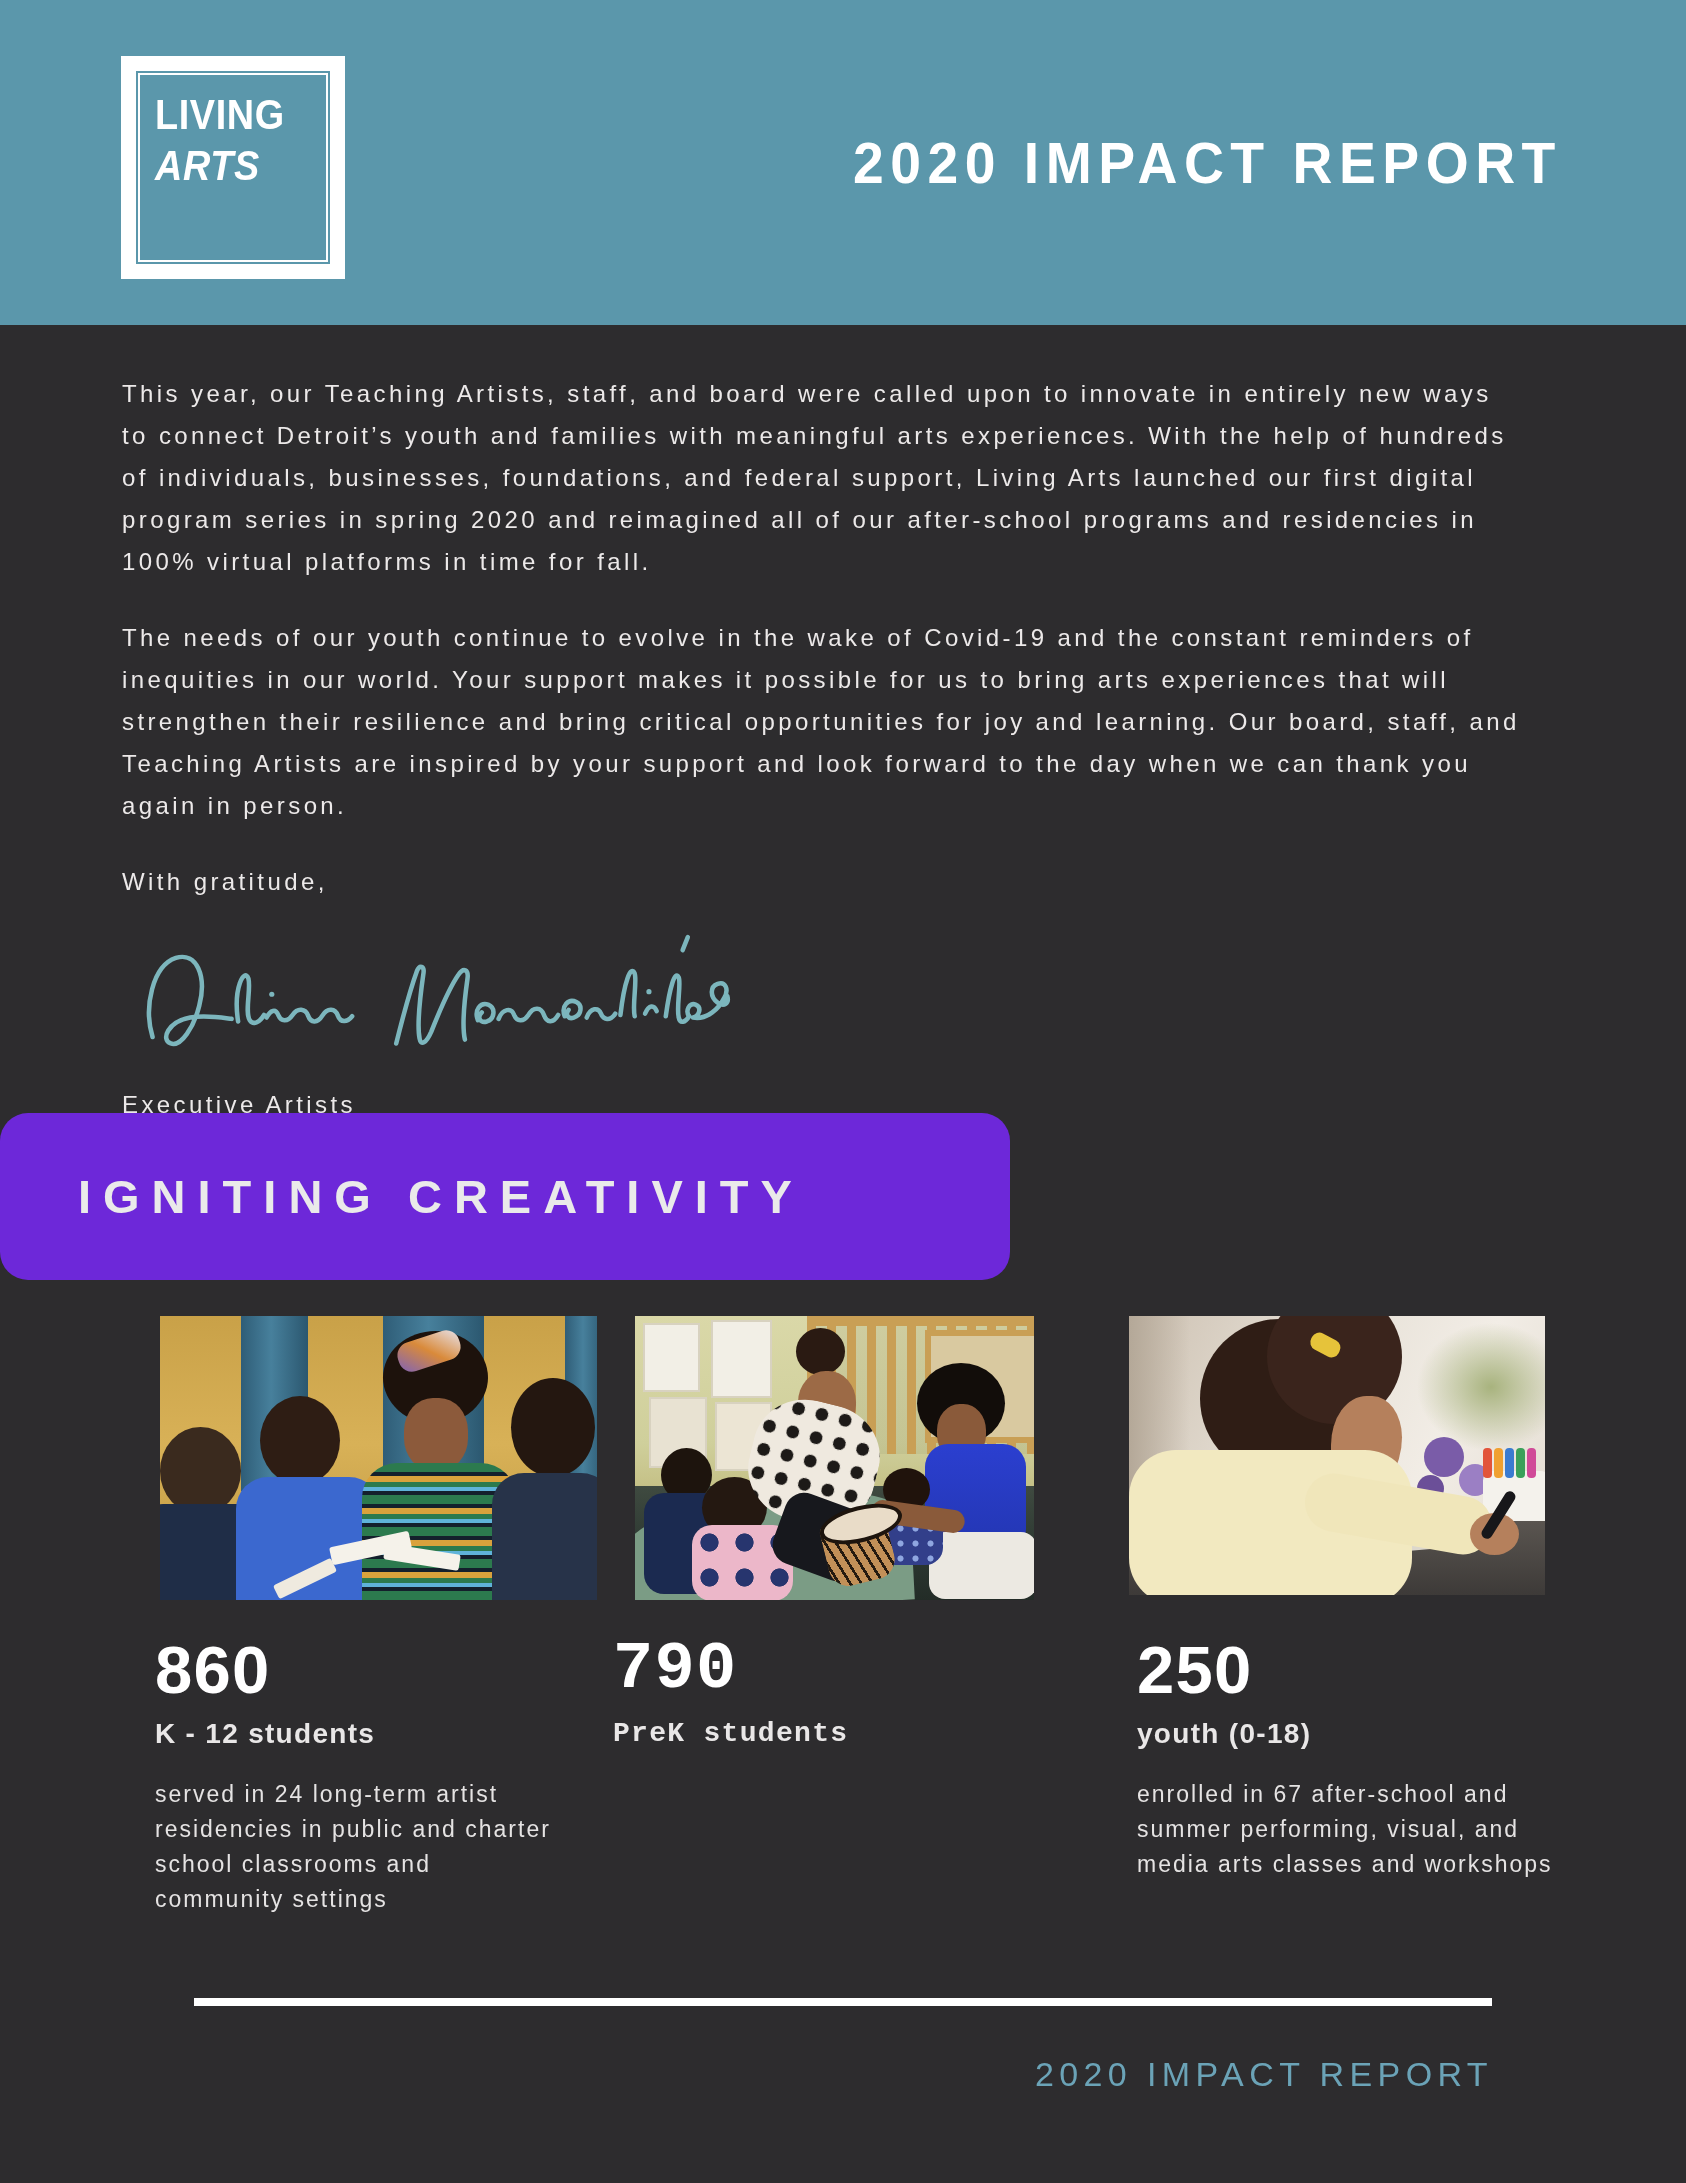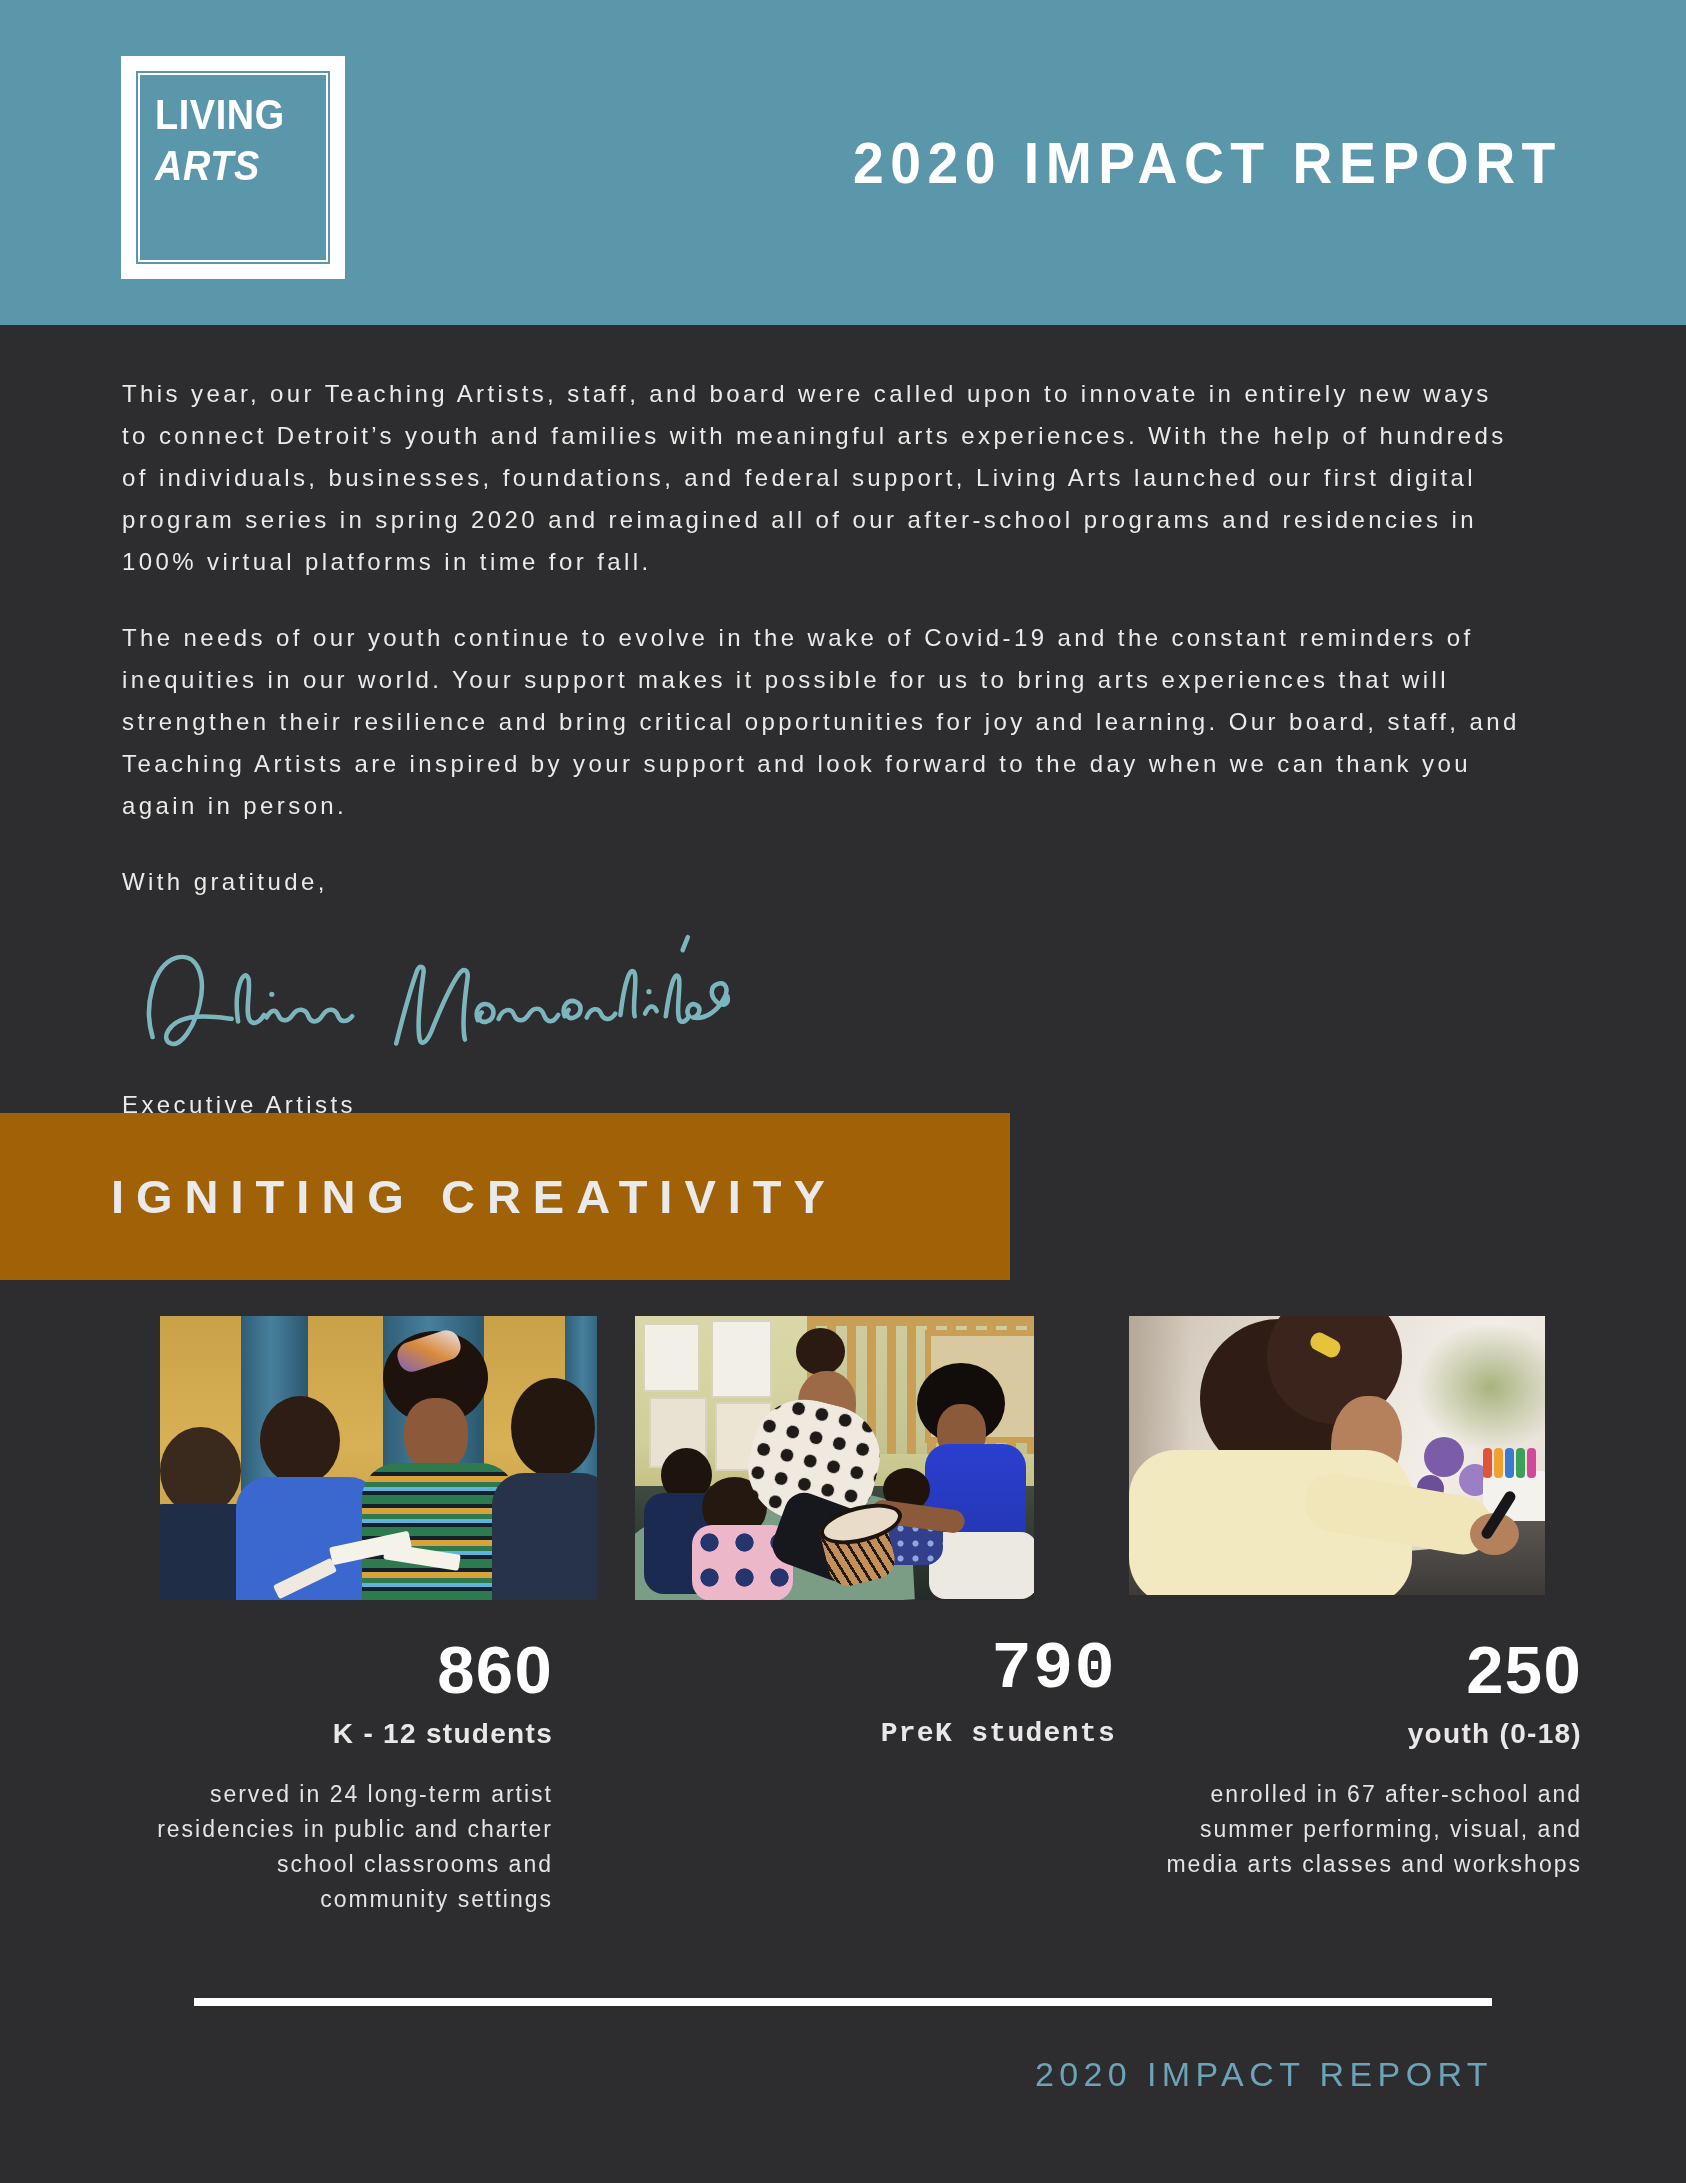--- a/index.html
+++ b/index.html
@@ -18,22 +18,22 @@
                 font-size:57px;letter-spacing:6.7px;white-space:nowrap;transform:scaleX(.97);transform-origin:right;}
 
   
   .letter{position:absolute;left:122px;top:373px;width:1400px;color:#ece9e9;}
   .letter p{margin:0 0 34px 0;font-size:24px;line-height:42px;letter-spacing:3.4px;font-weight:400;}
   .letter .closing{margin:20px 0 0 0;}
   .signature{display:block;margin:6.7px 0 0 0;}
   .sig-title{margin:12px 0 0 0 !important;}
 
   
-  .section-band{position:absolute;left:0;top:1113px;width:1010px;height:167px;background:#a16207;
-                display:flex;align-items:center;box-sizing:border-box;padding-left:111px;}
+  .section-band{position:absolute;left:0;top:1113px;width:1010px;height:167px;background:#6d28d9;
+                display:flex;align-items:center;box-sizing:border-box;padding-left:78px;border-radius:28px;}
   .section-band h2{margin:0;color:#eaeaea;font-size:47px;font-weight:700;letter-spacing:12px;white-space:nowrap;}
 
   
   .photo{position:absolute;top:1316px;height:284px;overflow:hidden;background:#888;}
   .photo *{position:absolute;}
   .ph1{left:160px;width:437px;}
   .ph2{left:635px;width:399px;}
   .ph3{left:1129px;width:416px;height:279px;}
 
   
@@ -108,21 +108,21 @@
   .p3-hair2{left:138px;top:-27px;width:135px;height:135px;background:#3a241c;border-radius:50%;}
   .p3-tie{left:181px;top:20px;width:31px;height:17.5px;background:#e6c33a;border-radius:8px;transform:rotate(28deg);}
   .p3-face{left:202px;top:80px;width:71px;height:98px;background:#b5805c;border-radius:50% 42% 58% 42%;}
   .p3-choker{left:199px;top:170px;width:61px;height:10.8px;background:#2a2326;border-radius:5.4px;transform:rotate(14deg);}
   .p3-body{left:0px;top:134px;width:283px;height:155px;background:#f2e9c0;border-radius:47px;}
   .p3-arm{left:175px;top:169px;width:189px;height:58px;background:#f0e6ba;border-radius:30px;transform:rotate(10deg);}
   .p3-hand{left:341px;top:197px;width:49px;height:42px;background:#b5805c;border-radius:50%;}
   .p3-pen2{left:364px;top:172px;width:10.8px;height:54px;background:#17171a;border-radius:5.4px;transform:rotate(32deg);}
 
   
-  .stat-col{position:absolute;top:1636px;text-align:right;color:#ffffff;}
+  .stat-col{position:absolute;top:1636px;text-align:left;color:#ffffff;}
   .col1{left:155px;width:398px;}
   .col2{left:613px;width:503px;font-family:Liberation Mono, monospace;}
   .col3{left:1137px;width:445px;}
   .stat-value{font-size:67px;font-weight:700;line-height:1;letter-spacing:1.3px;margin:0;}
   .stat-label{font-size:28px;font-weight:700;letter-spacing:1.3px;color:#e9e7e7;margin:15px 0 0 0;}
   .stat-desc{font-size:23px;line-height:35px;letter-spacing:2px;color:#e5e3e3;font-weight:400;margin:27px 0 0 0;}
 
   
   .rule{position:absolute;left:194px;top:1998px;width:1298px;height:8px;background:#ffffff;}
   .footer-label{position:absolute;left:810px;top:2055px;width:683px;text-align:right;

